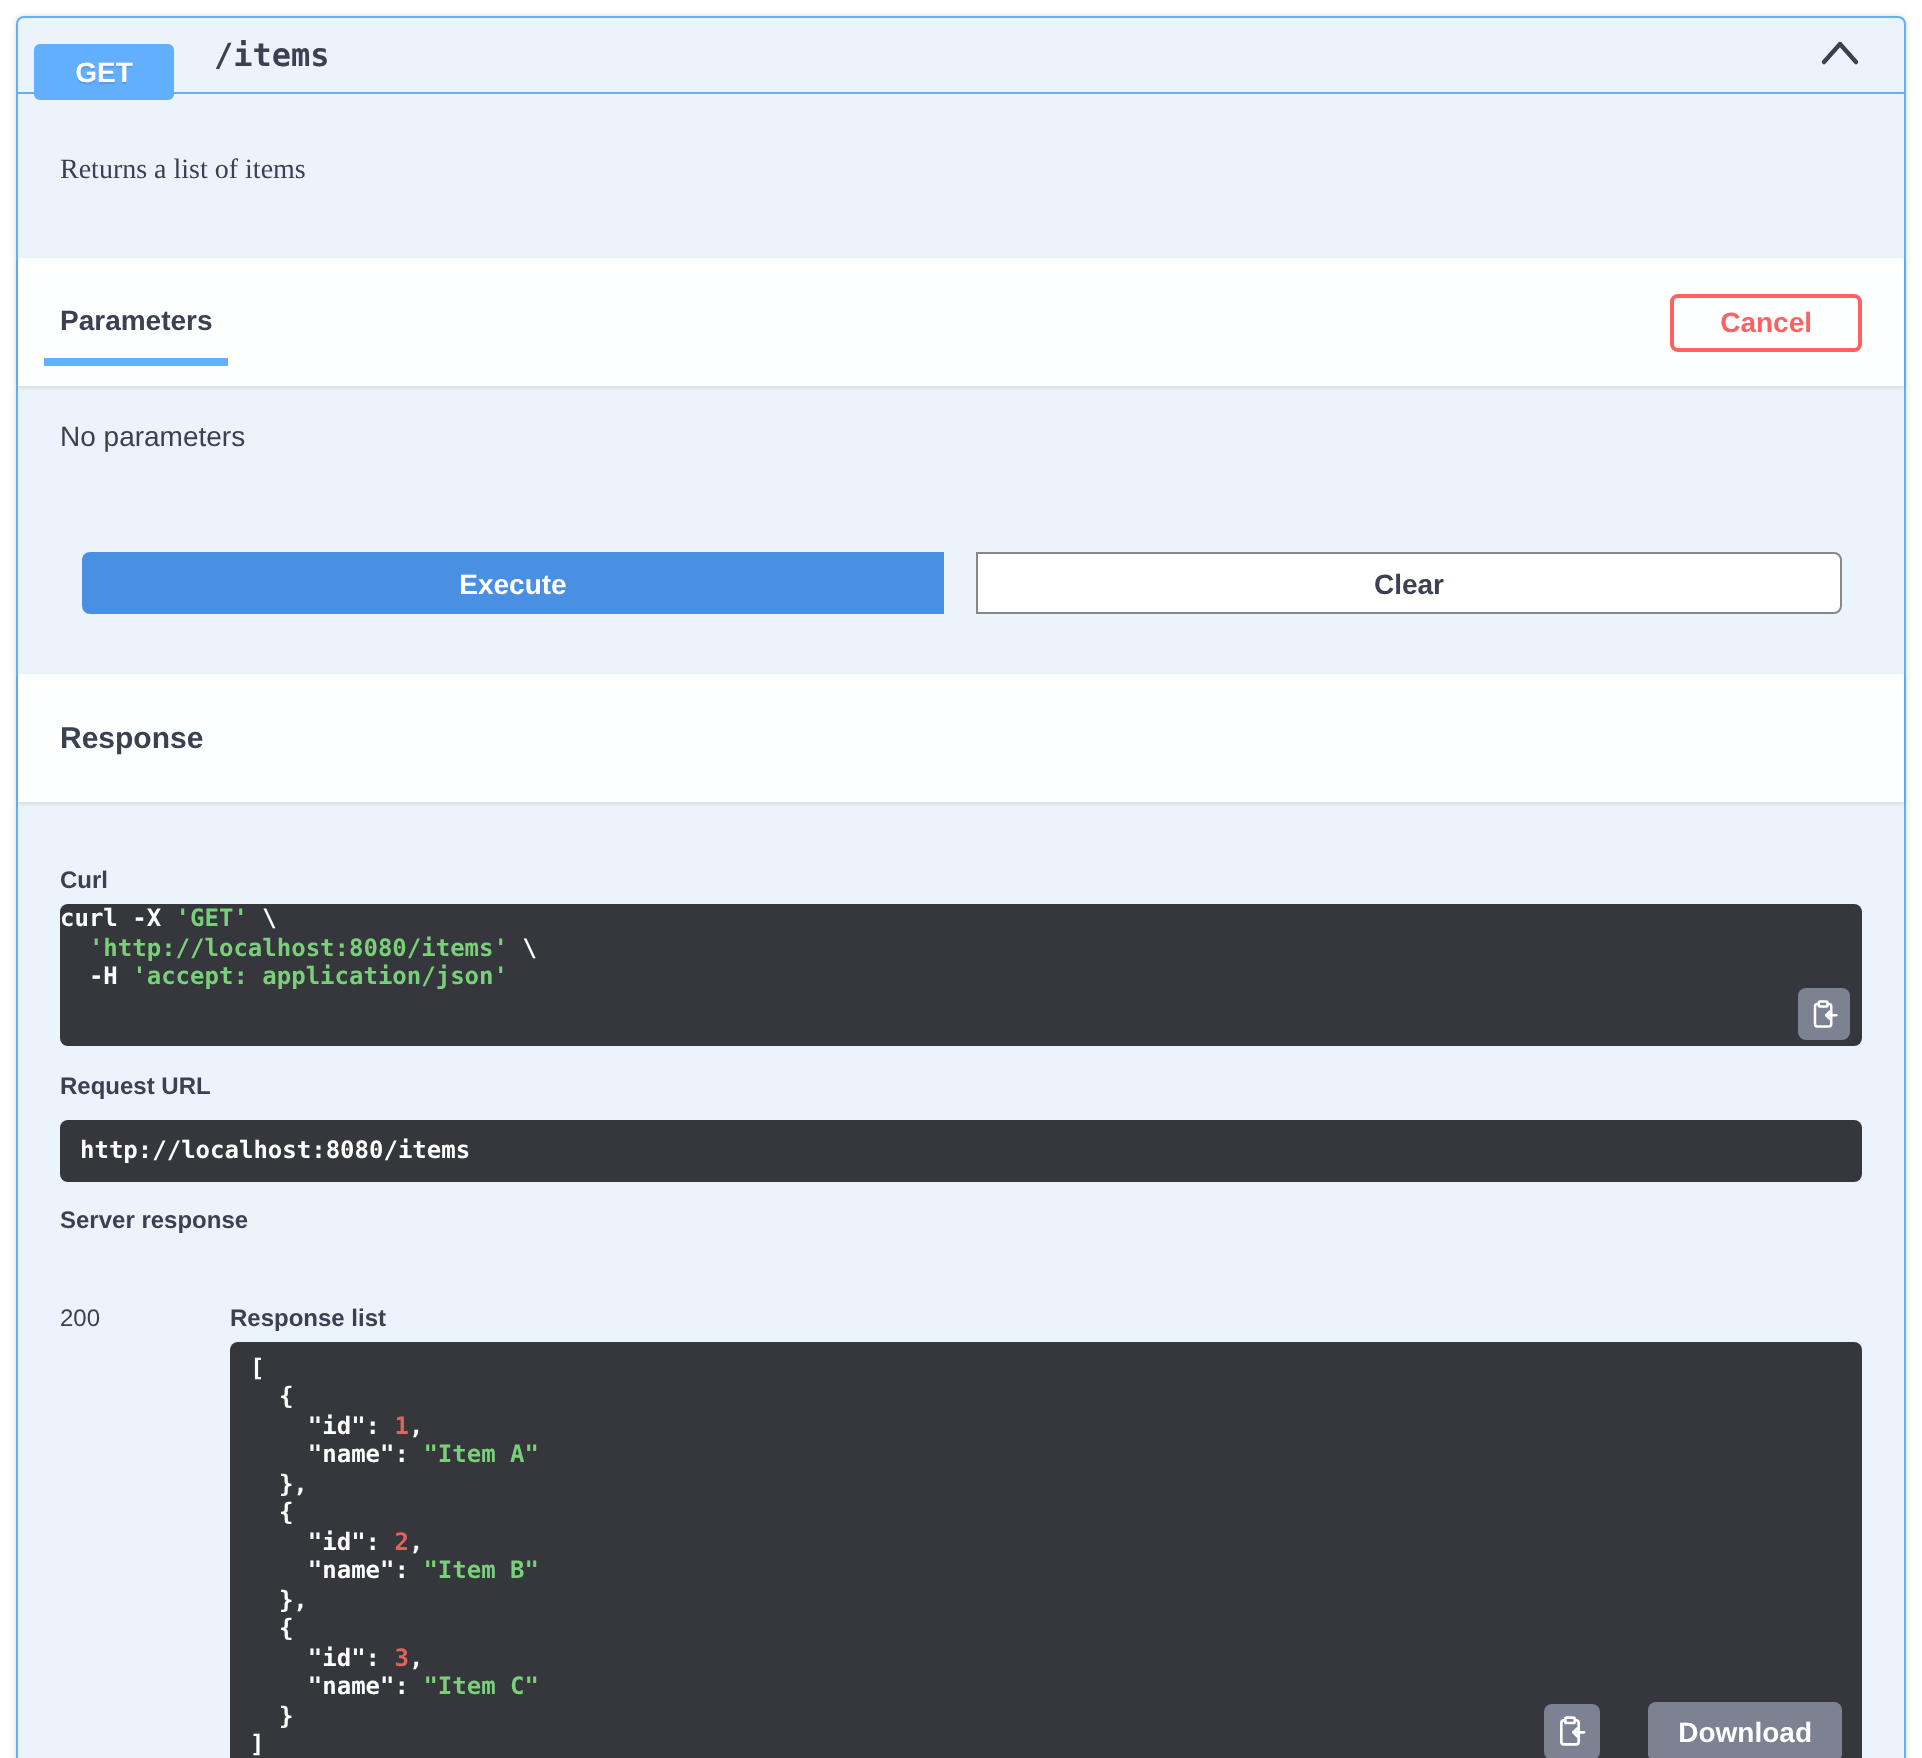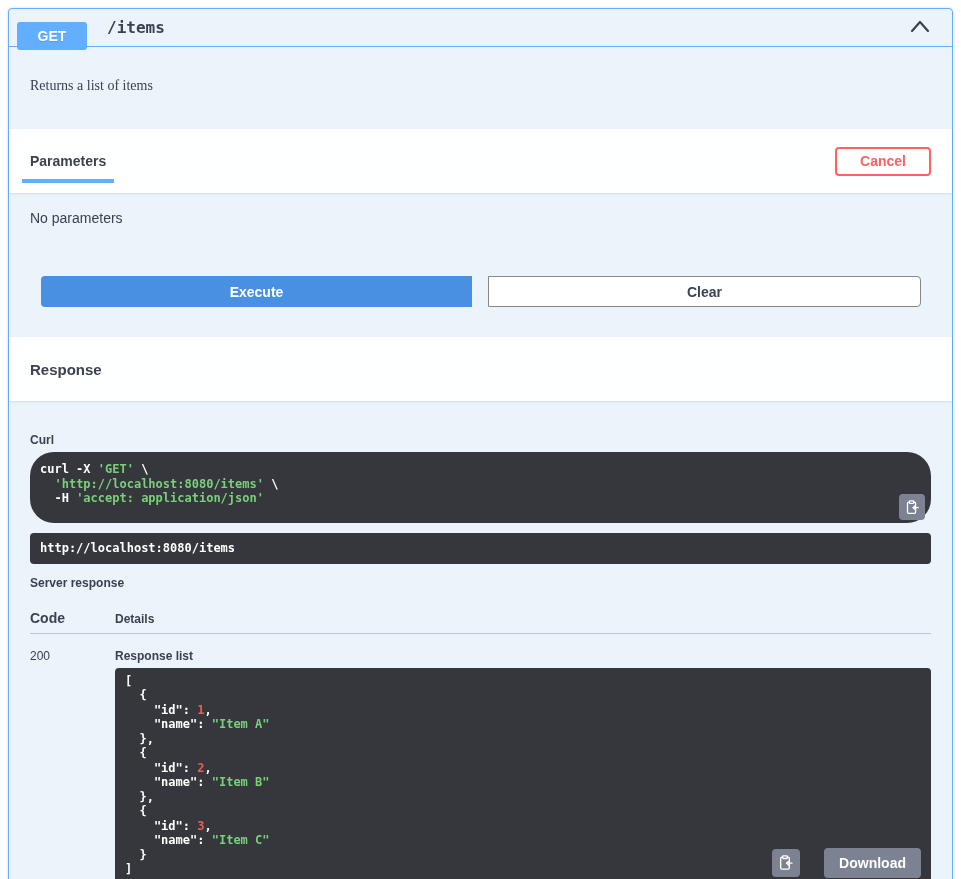--- a/index.html
+++ b/index.html
@@ -72,21 +72,21 @@
   .responses-inner{padding:32px 21px 30px 21px;}
   .block-label{font-size:12px;font-weight:bold;color:var(--text);}
   .code-block{
     position:relative;background:var(--code-bg);border-radius:4px;color:#fff;
     font-family:"DejaVu Sans Mono",monospace;font-size:12px;font-weight:bold;
   }
   .code-block pre{
     font-family:"DejaVu Sans Mono",monospace;white-space:pre;
     line-height:14.5px;
   }
-  .curl-block{margin-top:5px;padding:10px;min-height:71px;border-radius:24px;}
+  .curl-block{margin-top:5px;min-height:71px;}
   .url-block{margin-top:10px;padding:8px 10px;min-height:30px;}
   .response-block{margin-top:5px;padding:6px 10px 10px 10px;min-height:210px;}
   .tok-p{color:#ffffff;}
   .tok-s{color:var(--code-string);}
   .tok-n{color:var(--code-number);}
   .lbl-request-url{margin-top:13px;}
   .lbl-server-response{margin-top:12px;}
   .copy-btn{
     position:absolute;width:26px;height:26px;background:var(--btn-gray);
     border:none;border-radius:4px;display:flex;align-items:center;justify-content:center;
@@ -160,31 +160,28 @@
       <button class="copy-btn curl-copy">
         <svg width="15" height="16" viewBox="0 0 24 24" fill="none" stroke="#ffffff" stroke-width="2" stroke-linecap="round" stroke-linejoin="round">
           <rect x="4" y="4" width="13" height="18" rx="2"></rect>
           <rect x="7" y="2" width="7" height="4" rx="1" fill="#7d8293"></rect>
           <path d="M21 13h-8"></path>
           <path d="M16 10l-3 3 3 3"></path>
         </svg>
       </button>
     </div>
 
+    <div class="block-label lbl-request-url">Request URL</div>
     <div class="code-block url-block">
       <pre>http://localhost:8080/items</pre>
     </div>
 
     <div class="block-label lbl-server-response">Server response</div>
 
     <div class="response-table">
-      <div class="rt-head">
-        <div class="col-code code-header">Code</div>
-        <div class="col-details details-header">Details</div>
-      </div>
       <div class="rt-row">
         <div class="col-code status-code">200</div>
         <div class="col-details">
           <div class="block-label" style="margin-top:0;">Response list</div>
           <div class="code-block response-block">
             <pre><span class="tok-p">[</span>
 <span class="tok-p">  {</span>
 <span class="tok-p">    "id": </span><span class="tok-n">1</span><span class="tok-p">,</span>
 <span class="tok-p">    "name": </span><span class="tok-s">"Item A"</span>
 <span class="tok-p">  },</span>

